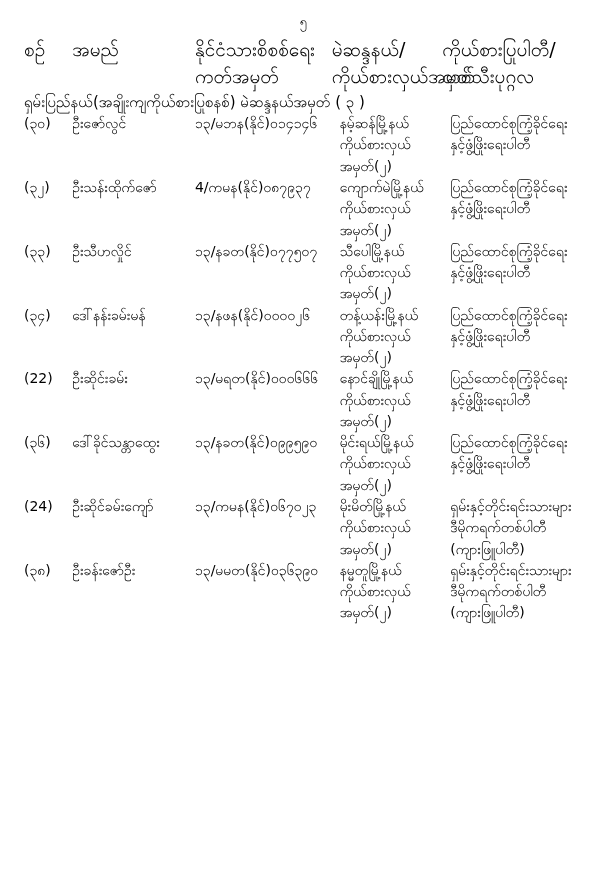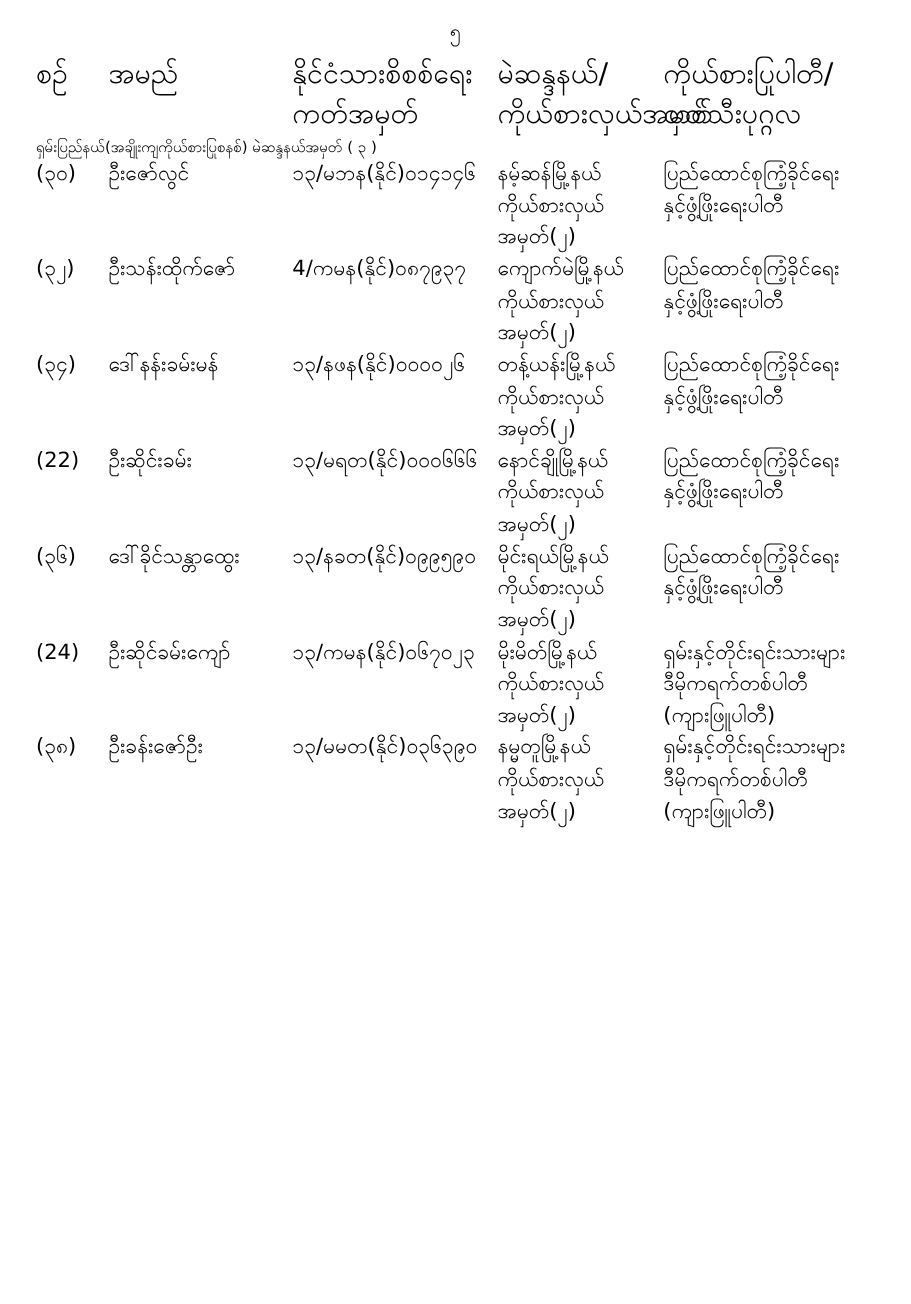--- a/index.html
+++ b/index.html
@@ -46,33 +46,33 @@
   .col-party   { width: 140px; }
 
   thead td {
     font-size: 19px;
     line-height: 1.45;
     padding-bottom: 4px;
   }
   .hdr-line { display: block; white-space: nowrap; }
 
   .section-title {
-    font-size: 10px;
+    font-size: 15px;
     line-height: 1.5;
     padding-top: 8px;
     padding-bottom: 10px;
     white-space: nowrap;
   }
 
   tbody td {
     font-size: 14px;
     line-height: 1.52;
     padding-bottom: 16px;
   }
-  tbody td .ln { display: block; }
+  tbody td .ln { display: block; margin-left: 8px; }
   .cell-no { white-space: nowrap; }
   .cell-name { white-space: nowrap; }
   .cell-nrc { white-space: nowrap; }
 </style>
 </head>
 <body>
 
 <div class="page">
 
   <div class="page-number">၅</div>
@@ -138,20 +138,35 @@
           <span class="ln">ကိုယ်စားလှယ်</span>
           <span class="ln">အမှတ်(၂)</span>
         </td>
         <td>
           <span class="ln">ပြည်ထောင်စုကြံ့ခိုင်ရေး</span>
           <span class="ln">နှင့်ဖွံ့ဖြိုးရေးပါတီ</span>
           <span class="ln"></span>
         </td>
       </tr>
 
+      <tr>
+        <td class="cell-no">(၃၃)</td>
+        <td class="cell-name">ဦးသီဟလှိုင်</td>
+        <td class="cell-nrc">၁၃/နခတ(နိုင်)၀၇၇၅၀၇</td>
+        <td>
+          <span class="ln">သီပေါမြို့နယ်</span>
+          <span class="ln">ကိုယ်စားလှယ်</span>
+          <span class="ln">အမှတ်(၂)</span>
+        </td>
+        <td>
+          <span class="ln">ပြည်ထောင်စုကြံ့ခိုင်ရေး</span>
+          <span class="ln">နှင့်ဖွံ့ဖြိုးရေးပါတီ</span>
+          <span class="ln"></span>
+        </td>
+      </tr>
 
       <tr>
         <td class="cell-no">(၃၄)</td>
         <td class="cell-name">ဒေါ်နန်းခမ်းမန်</td>
         <td class="cell-nrc">၁၃/နဖန(နိုင်)၀၀၀၀၂၆</td>
         <td>
           <span class="ln">တန့်ယန်းမြို့နယ်</span>
           <span class="ln">ကိုယ်စားလှယ်</span>
           <span class="ln">အမှတ်(၂)</span>
         </td>

